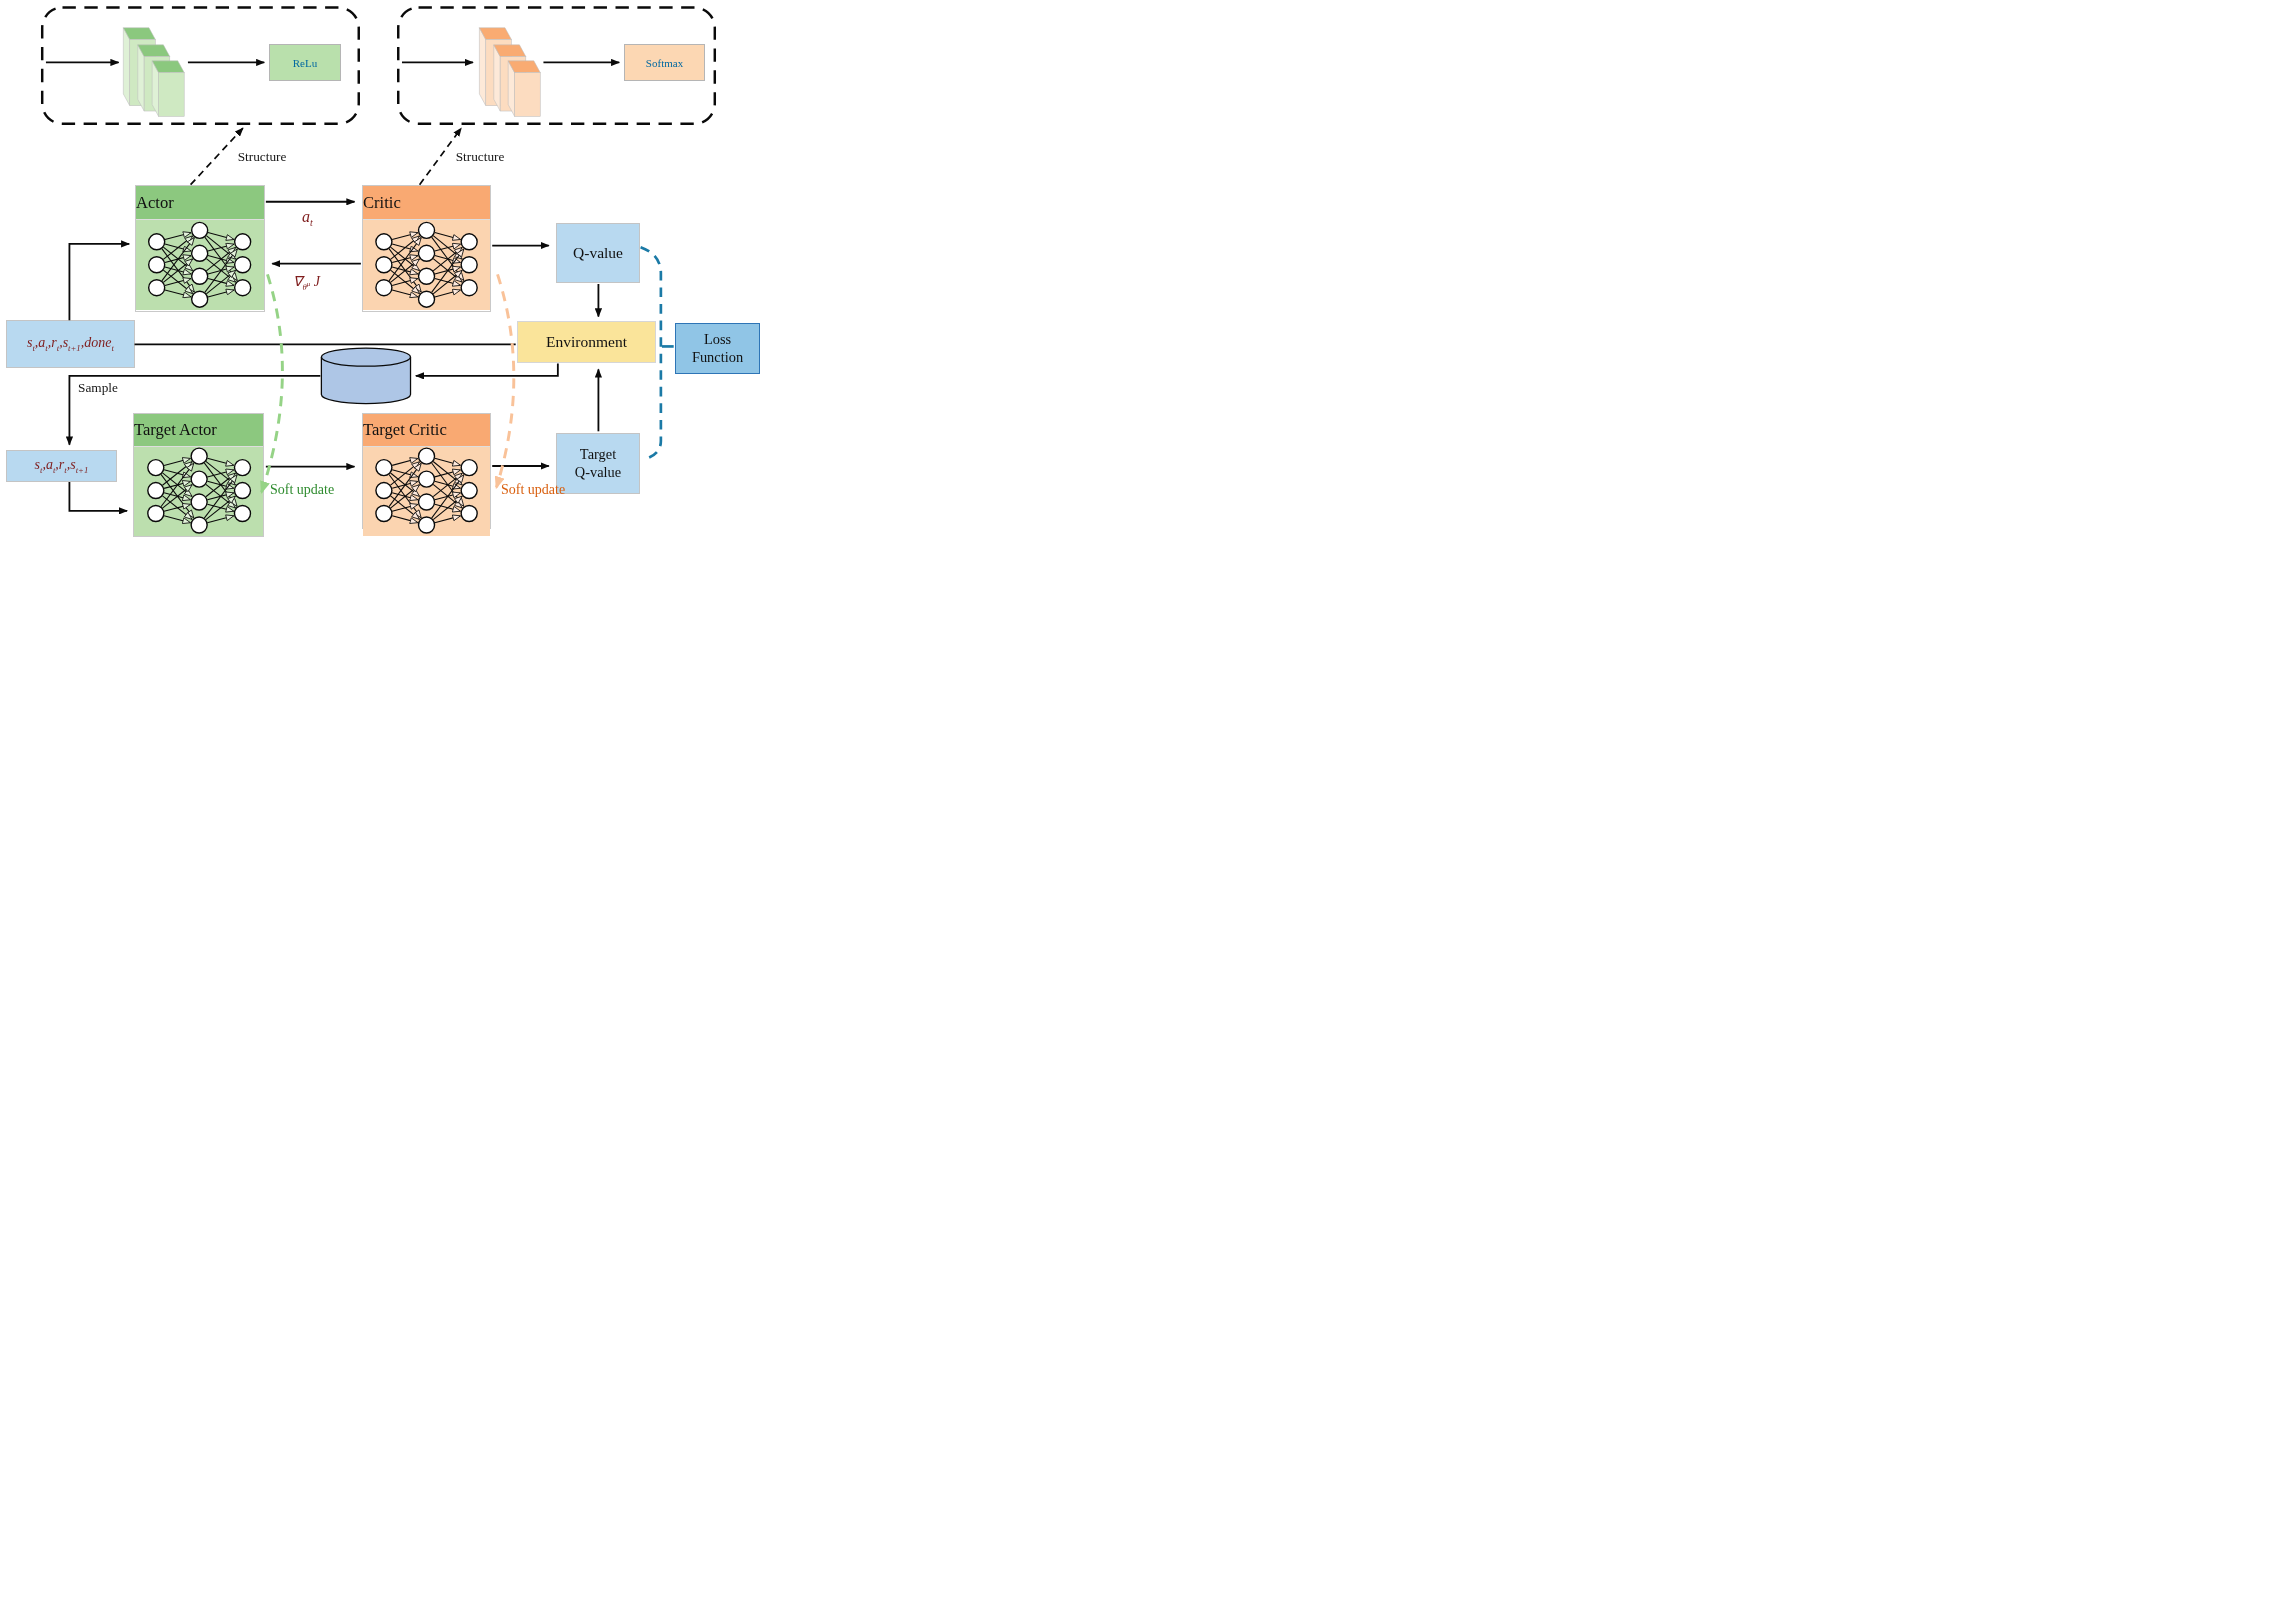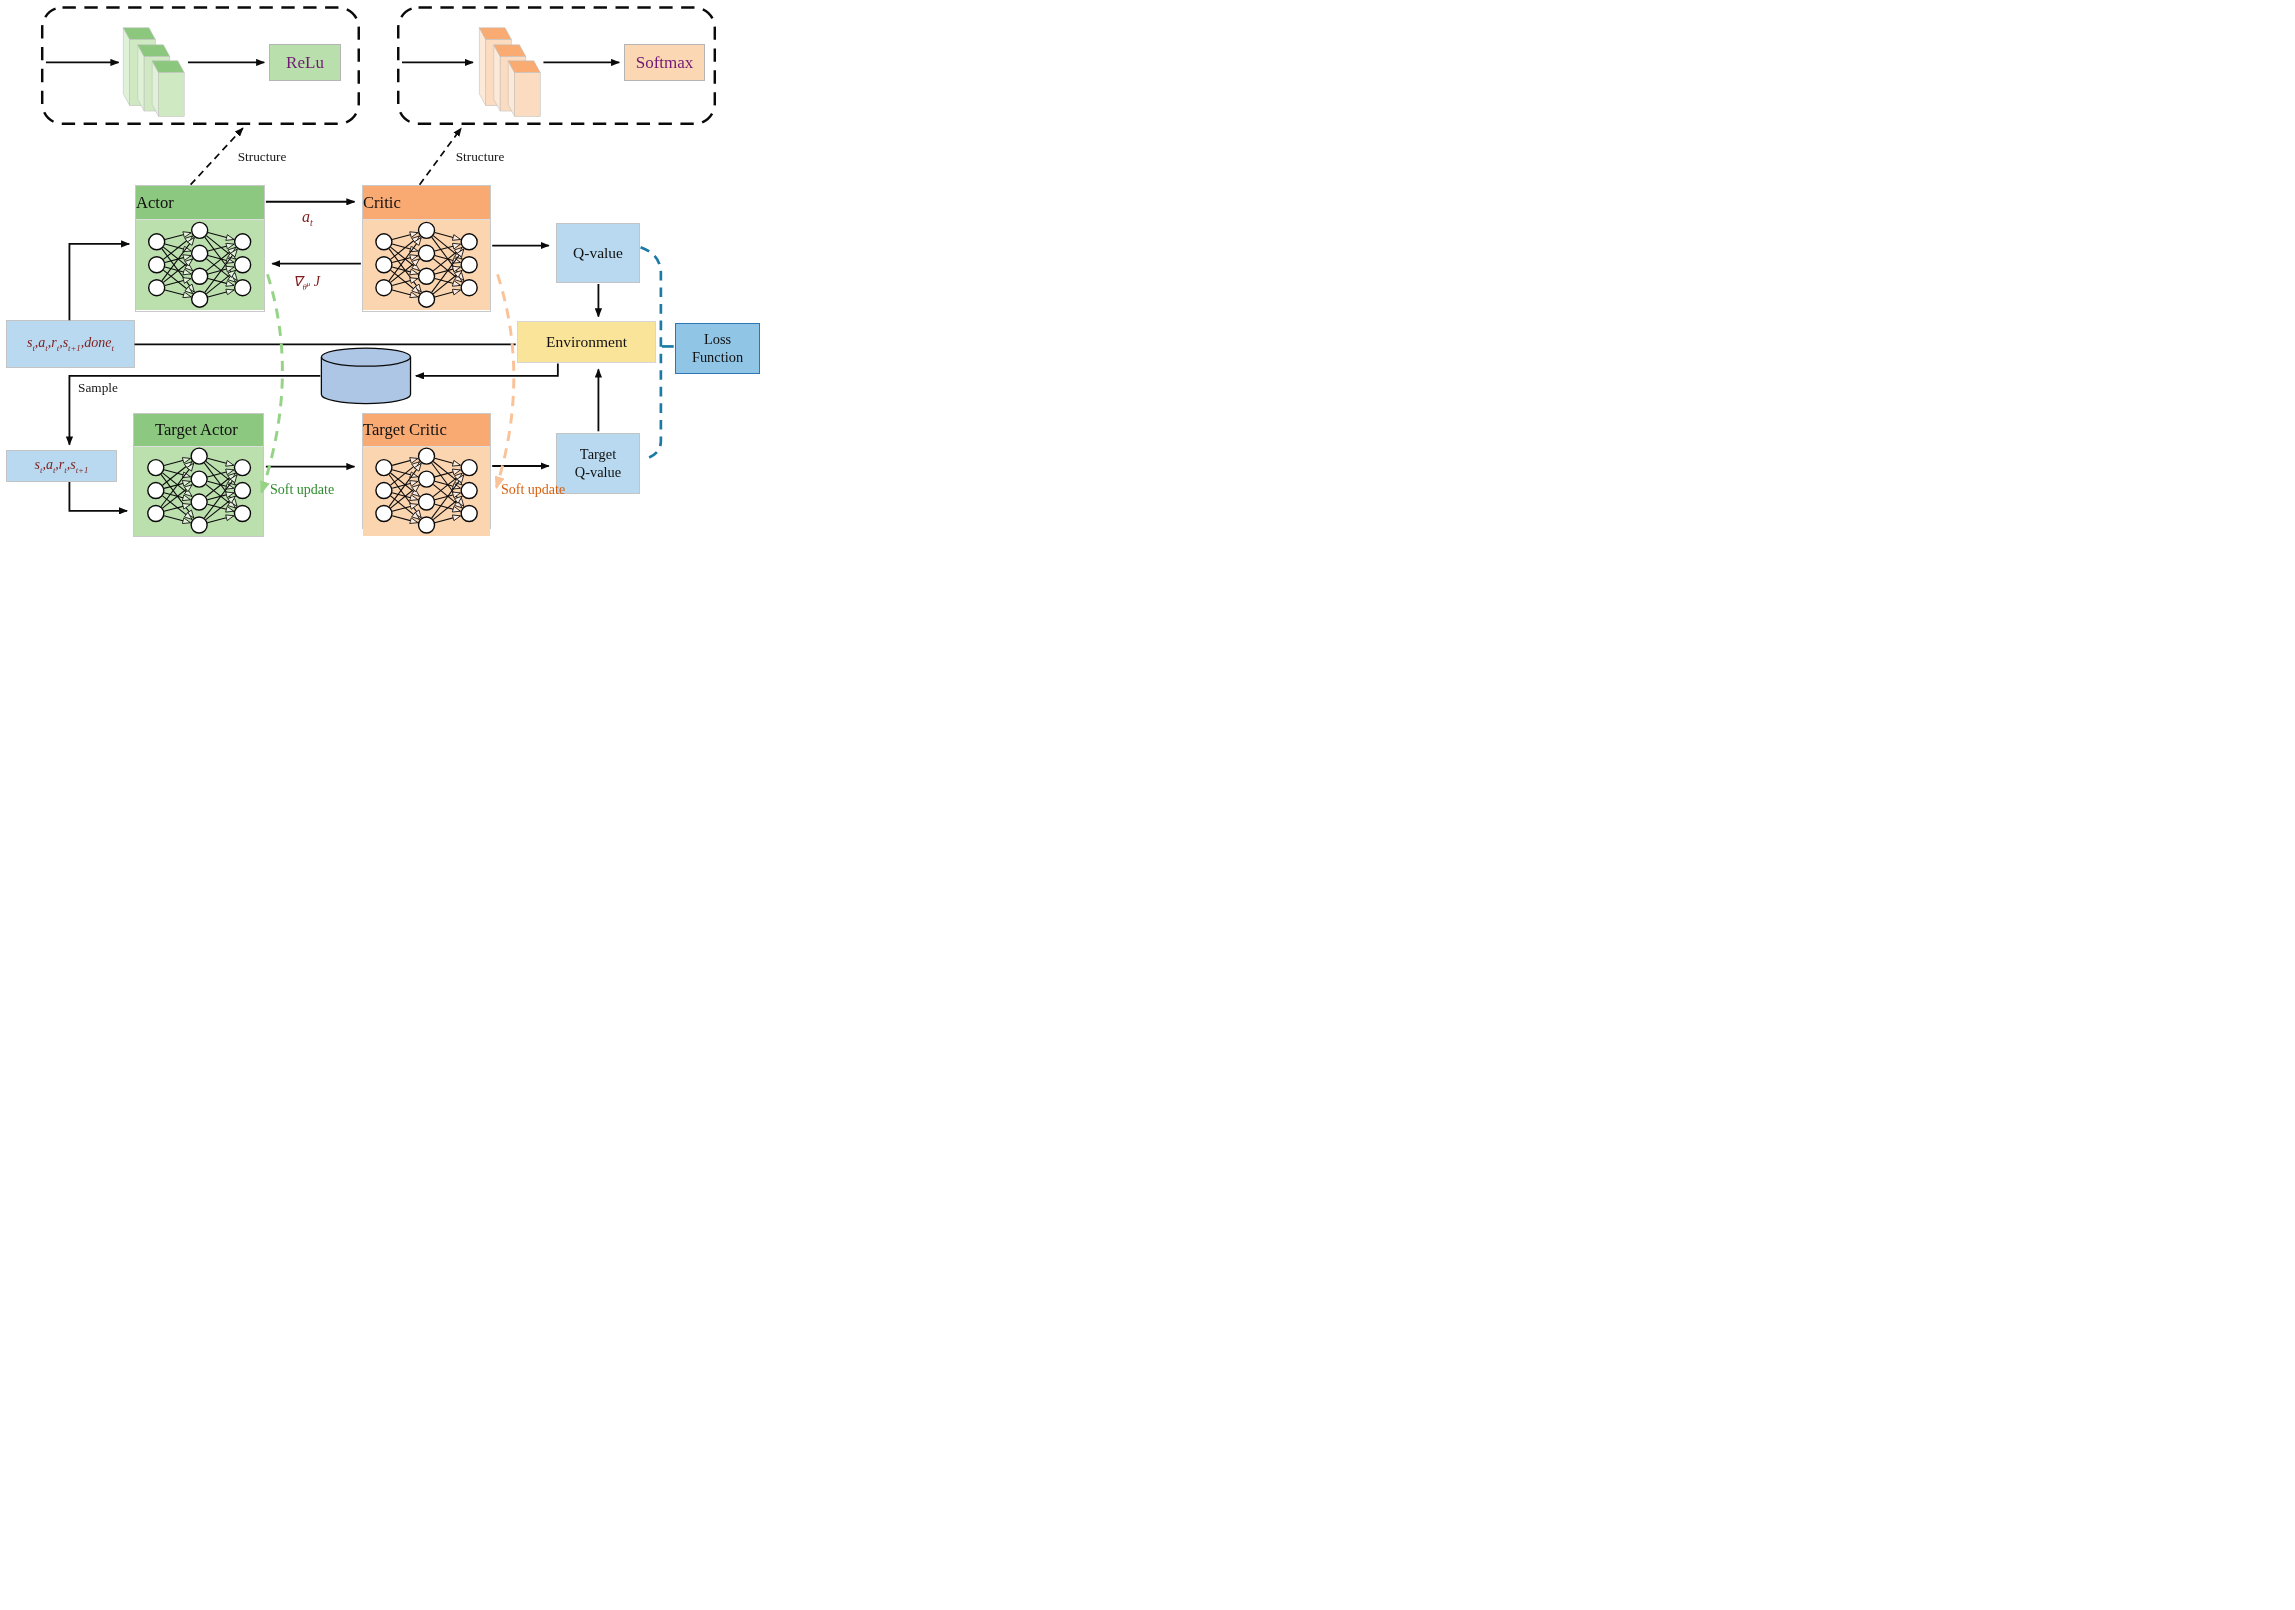--- a/index.html
+++ b/index.html
@@ -28,21 +28,21 @@
 
   .simplebox{
     position:absolute;box-sizing:border-box;border:1.1px solid #c4c4c4;
     display:flex;flex-direction:column;align-items:center;justify-content:center;
     color:#111;text-align:center;
   }
   .blue{background:var(--blue-box);}
   .yellow{background:var(--yellow-box);}
   .lossbox{background:var(--loss-fill);border:1.6px solid var(--loss-border);}
 
-  .inset-label{font-size:17px;color:#701a75;}
+  .inset-label{font-size:11px;color:#0369a1;}
   .two-line{font-size:14.4px;line-height:1.22;}
   .single-line-lg{font-size:15.5px;}
 
   .floating{position:absolute;color:#161616;}
   .structure{font-size:13.3px;width:80px;text-align:center;}
   .sample{font-size:13.3px;}
   .softupd{font-size:14px;}
   .su-green{color:var(--soft-green-text);}
   .su-orange{color:var(--soft-orange-text);}
 
@@ -75,21 +75,21 @@
     </div>
 
     <div class="nnbox" style="left:362px;top:185px;width:129px;height:127px;">
       <div class="hdr hdr-orange" style="height:34px;">
         <span>Critic</span>
       </div>
       <div class="bdy body-orange" style="height:90px;"></div>
     </div>
 
     <div class="nnbox" style="left:133px;top:413px;width:131px;height:124px;">
-      <div class="hdr hdr-green" style="height:33px;padding-left:21px;">
+      <div class="hdr hdr-green" style="height:33px;">
         <span>Target Actor</span>
       </div>
       <div class="bdy body-green" style="height:89px;"></div>
     </div>
 
     <div class="nnbox" style="left:362px;top:413px;width:129px;height:116px;">
       <div class="hdr hdr-orange" style="height:33px;">
         <span>Target Critic</span>
       </div>
       <div class="bdy body-orange" style="height:89px;"></div>

